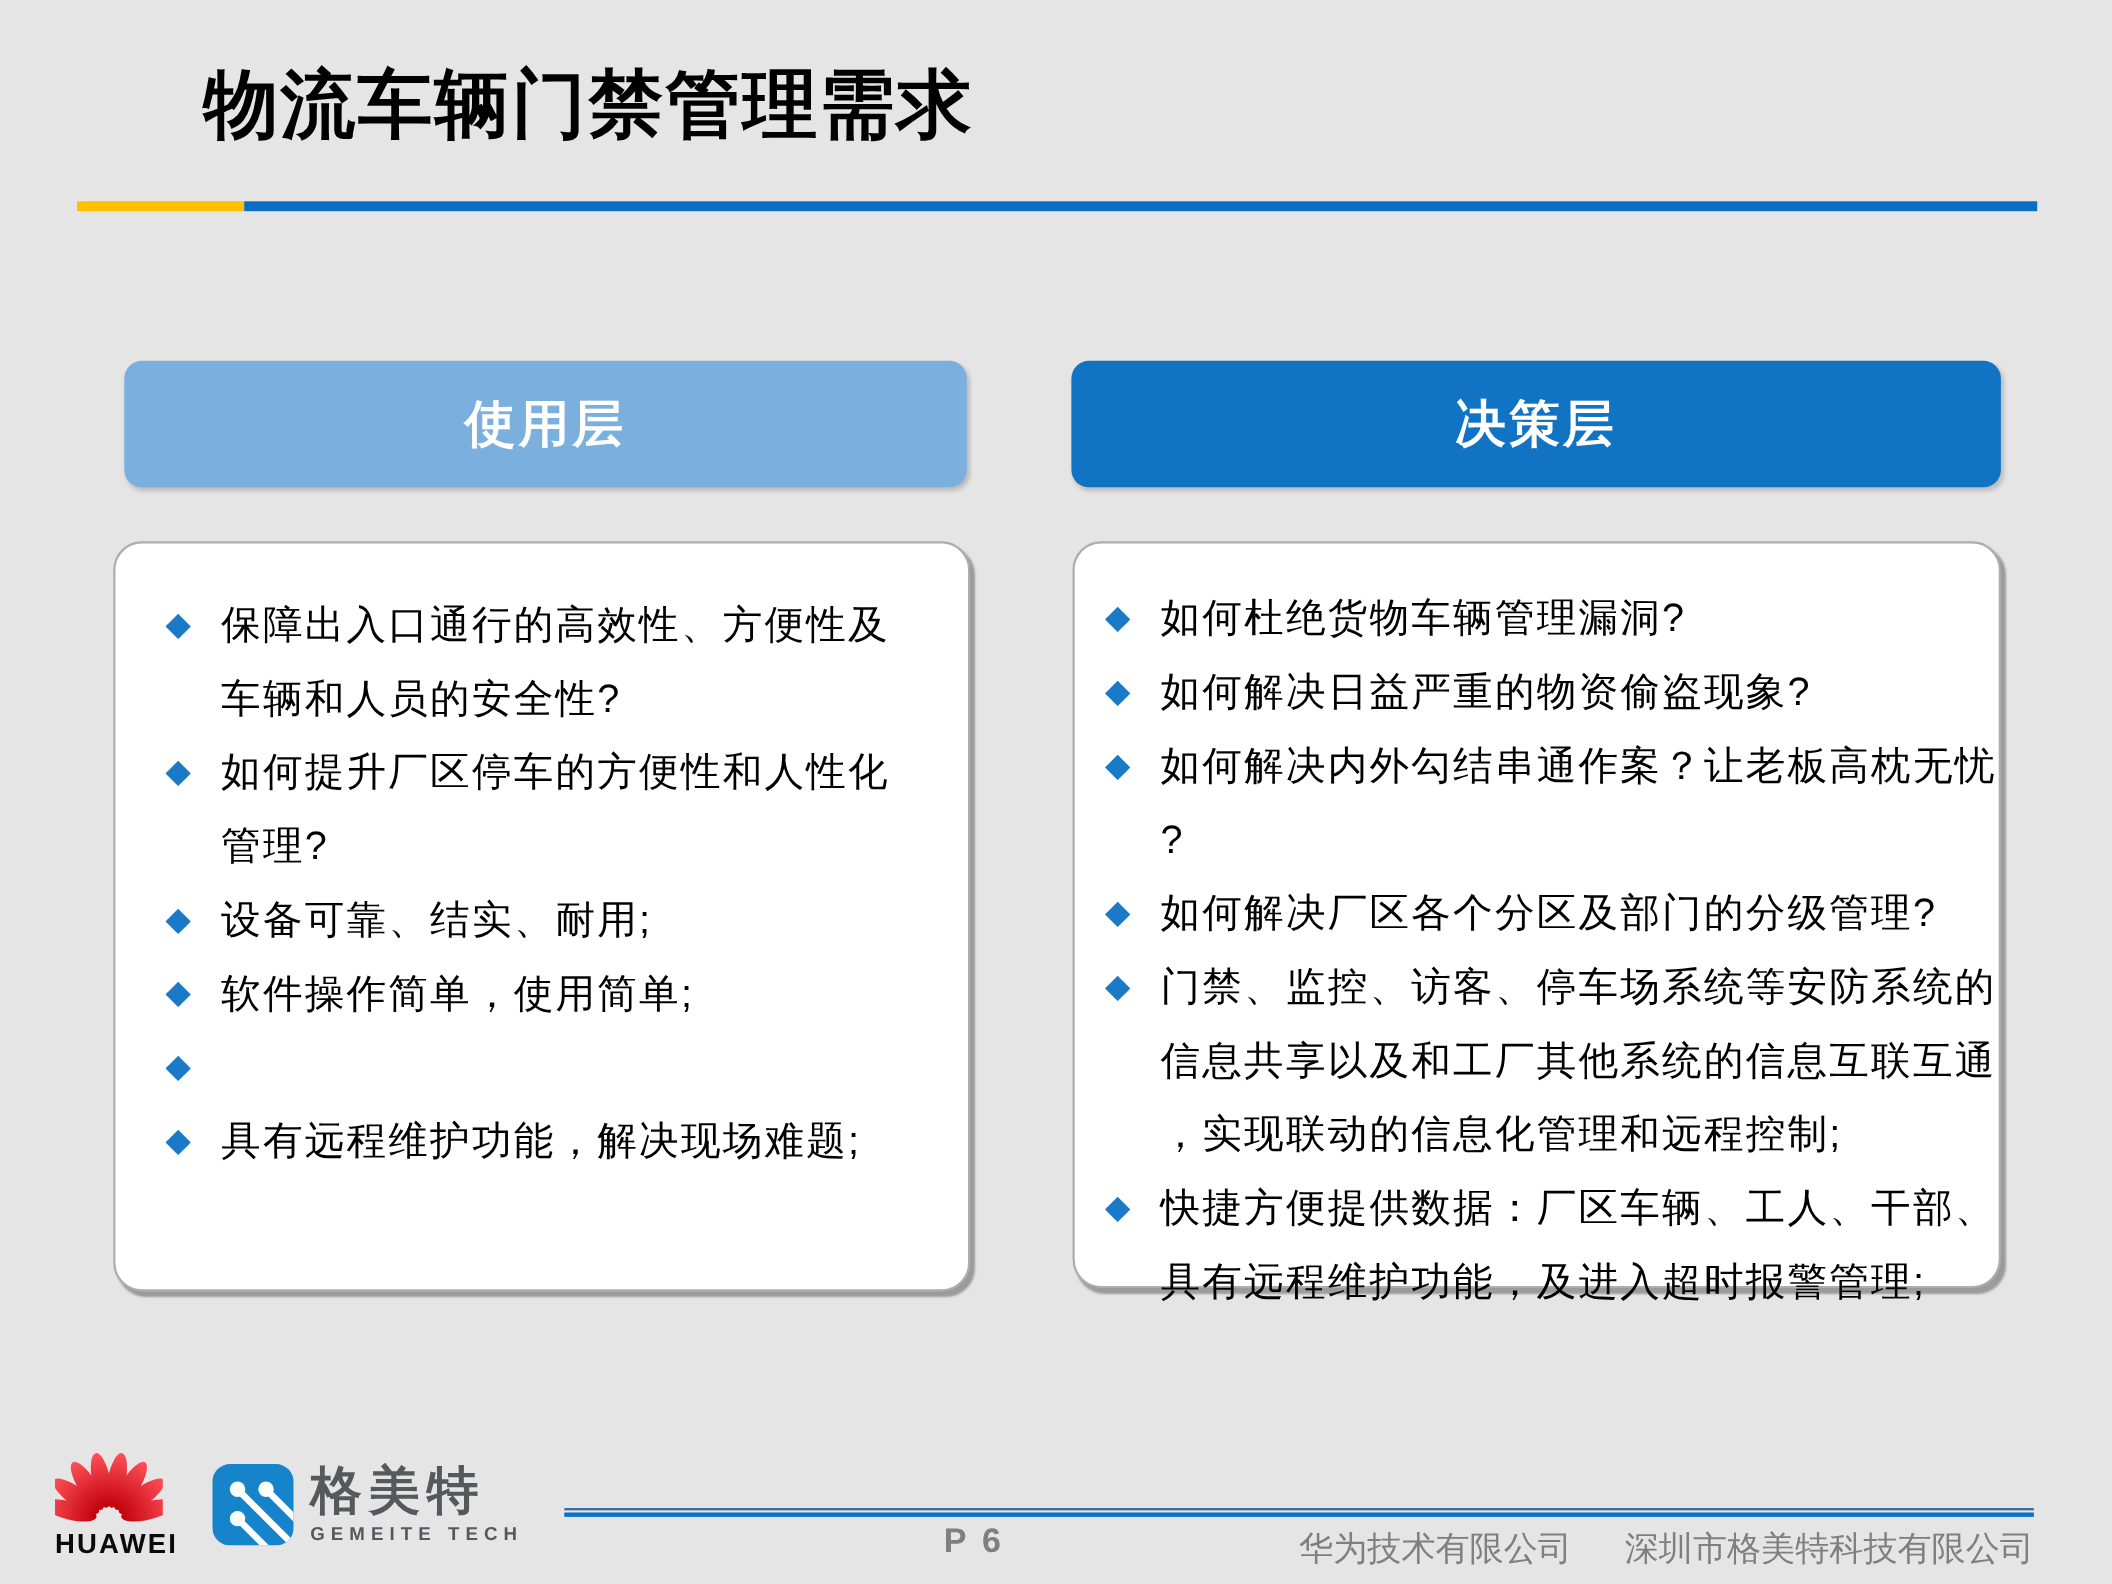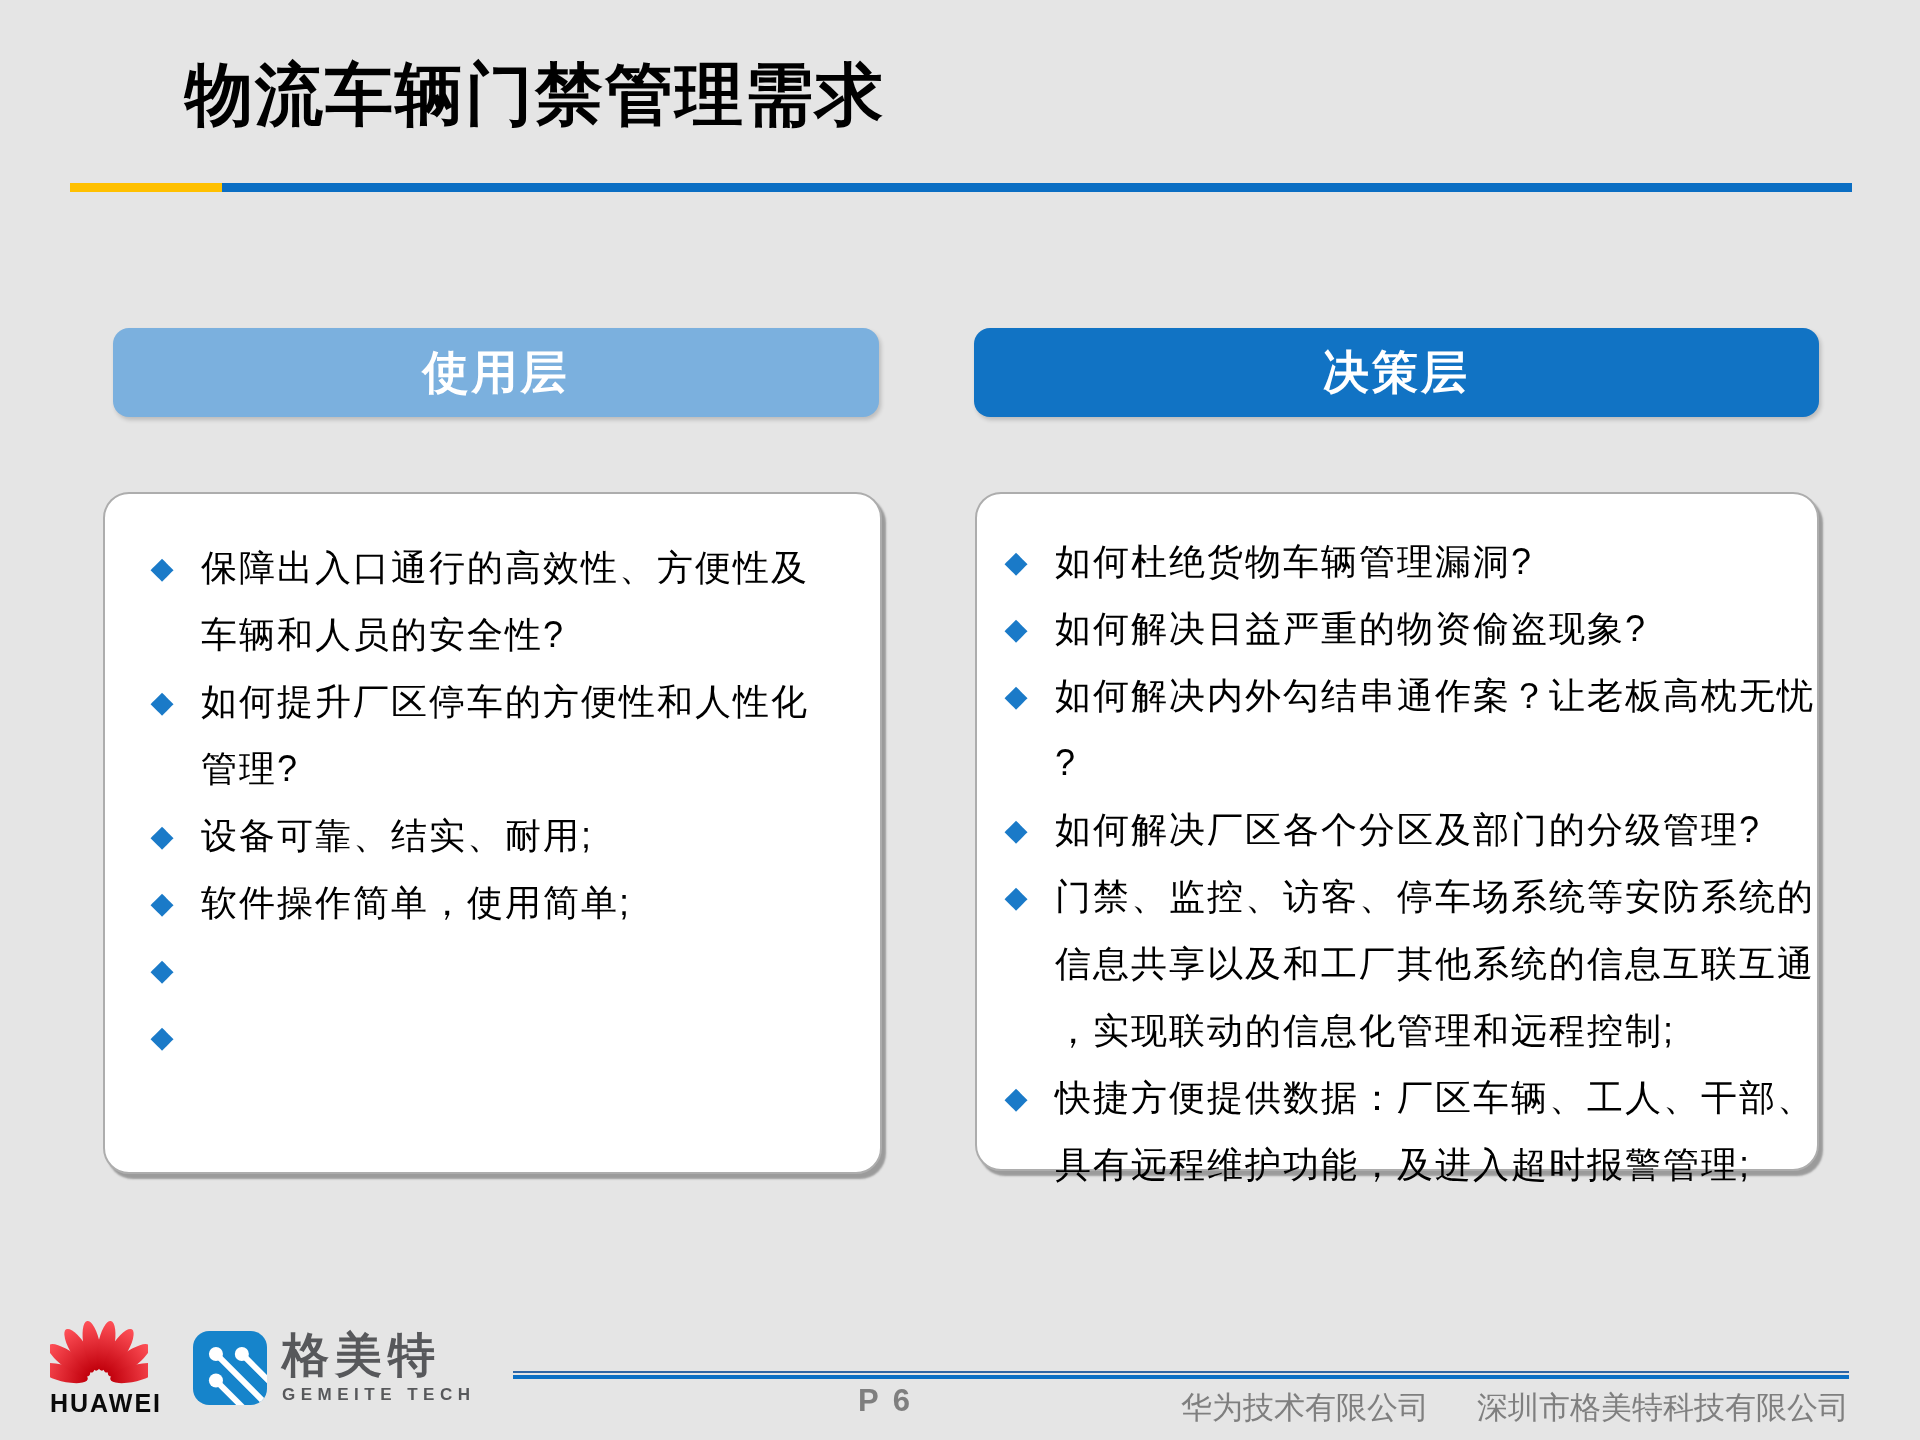--- a/index.html
+++ b/index.html
@@ -11,21 +11,21 @@
   .page-title{
     position:absolute;left:185px;top:50px;margin:0;
     font-size:68px;font-weight:bold;color:#000;letter-spacing:2px;white-space:nowrap;
   }
   
   .title-rule{position:absolute;left:70px;top:183px;width:1782px;height:9px;}
   .rule-yellow{position:absolute;left:0;top:0;width:152px;height:9px;background:#FFC000;}
   .rule-blue{position:absolute;left:152px;top:0;right:0;height:9px;background:#0B6EC3;}
   
   .col-header{
-    position:absolute;top:328px;height:89px;border-radius:16px;
+    position:absolute;top:328px;height:115px;border-radius:16px;
     display:flex;align-items:center;justify-content:center;
     color:#fff;font-size:46px;font-weight:bold;letter-spacing:3px;
     box-shadow:2px 3px 4px rgba(0,0,0,0.18);
   }
   .hdr-usage{left:113px;width:766px;background:#7BB0DE;}
   .hdr-decision{left:974px;width:845px;background:#1173C4;}
   
   .panel{
     position:absolute;top:492px;background:#fff;
     border:2px solid #ADADAD;border-radius:26px;
@@ -93,20 +93,21 @@
         </li>
         <li>
           <span class="diamond">◆</span>
           <span class="li-text">软件操作简单，使用简单;</span>
         </li>
         <li>
           <span class="diamond">◆</span>
         </li>
         <li>
           <span class="diamond">◆</span>
+          <span class="li-text">具有远程维护功能，解决现场难题;</span>
         </li>
       </ul>
   </div>
   <div class="panel panel-decision">
     <ul>
         <li>
           <span class="diamond">◆</span>
           <span class="li-text">如何杜绝货物车辆管理漏洞?</span>
         </li>
         <li>

